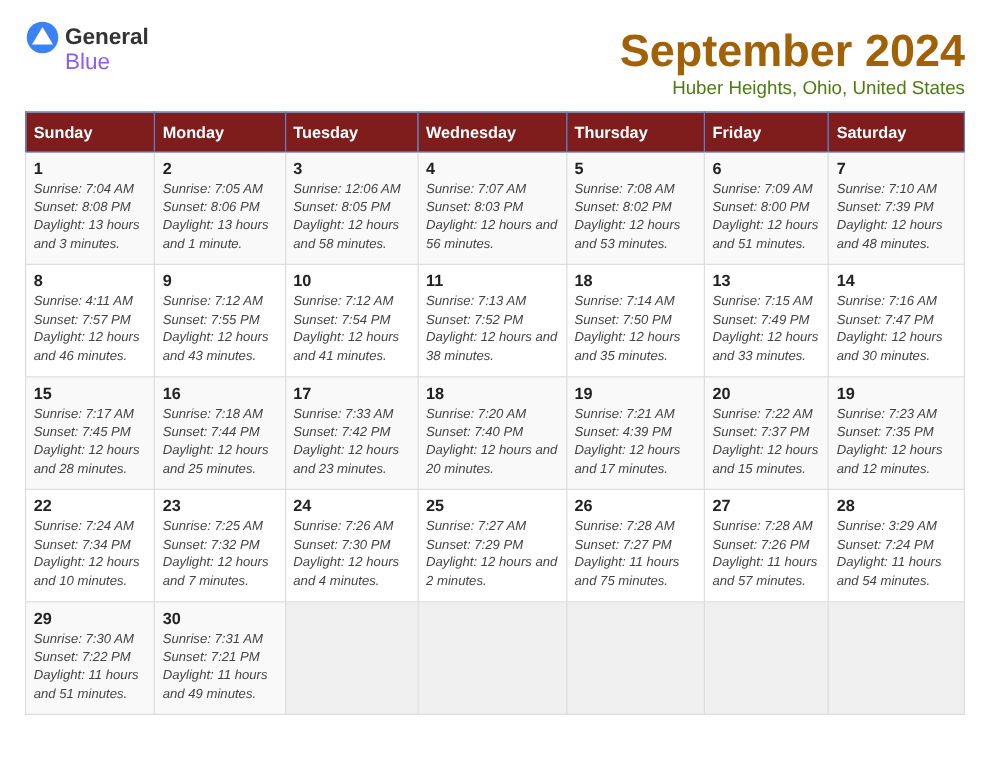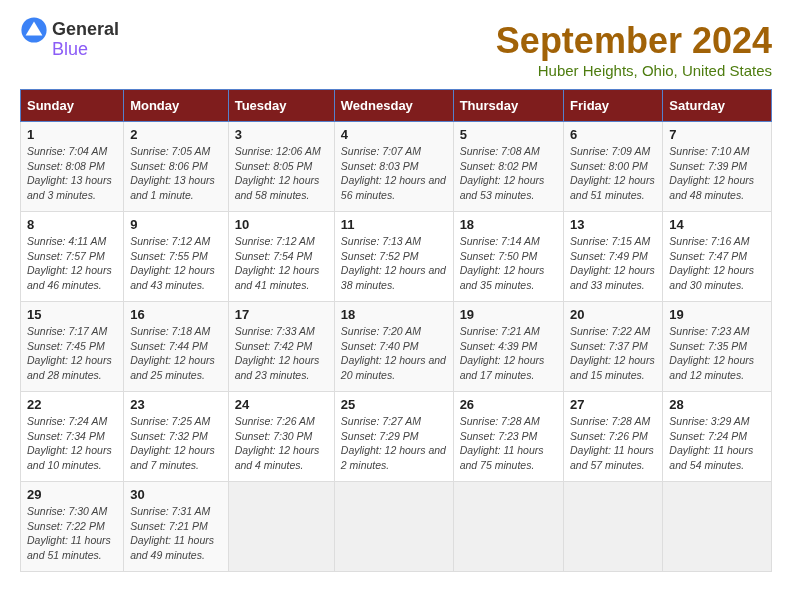--- a/index.html
+++ b/index.html
@@ -339,21 +339,21 @@
         <div class="day-info">
           <span>Sunrise: 7:27 AM</span><br>
           <span>Sunset: 7:29 PM</span><br>
           <span>Daylight: 12 hours and 2 minutes.</span>
         </div>
       </td>
         <td>
         <span class="day-number">26</span>
         <div class="day-info">
           <span>Sunrise: 7:28 AM</span><br>
-          <span>Sunset: 7:23 PM</span><br>
+          <span>Sunset: 7:27 PM</span><br>
           <span>Daylight: 11 hours and 75 minutes.</span>
         </div>
       </td>
         <td>
         <span class="day-number">27</span>
         <div class="day-info">
           <span>Sunrise: 7:28 AM</span><br>
           <span>Sunset: 7:26 PM</span><br>
           <span>Daylight: 11 hours and 57 minutes.</span>
         </div>

